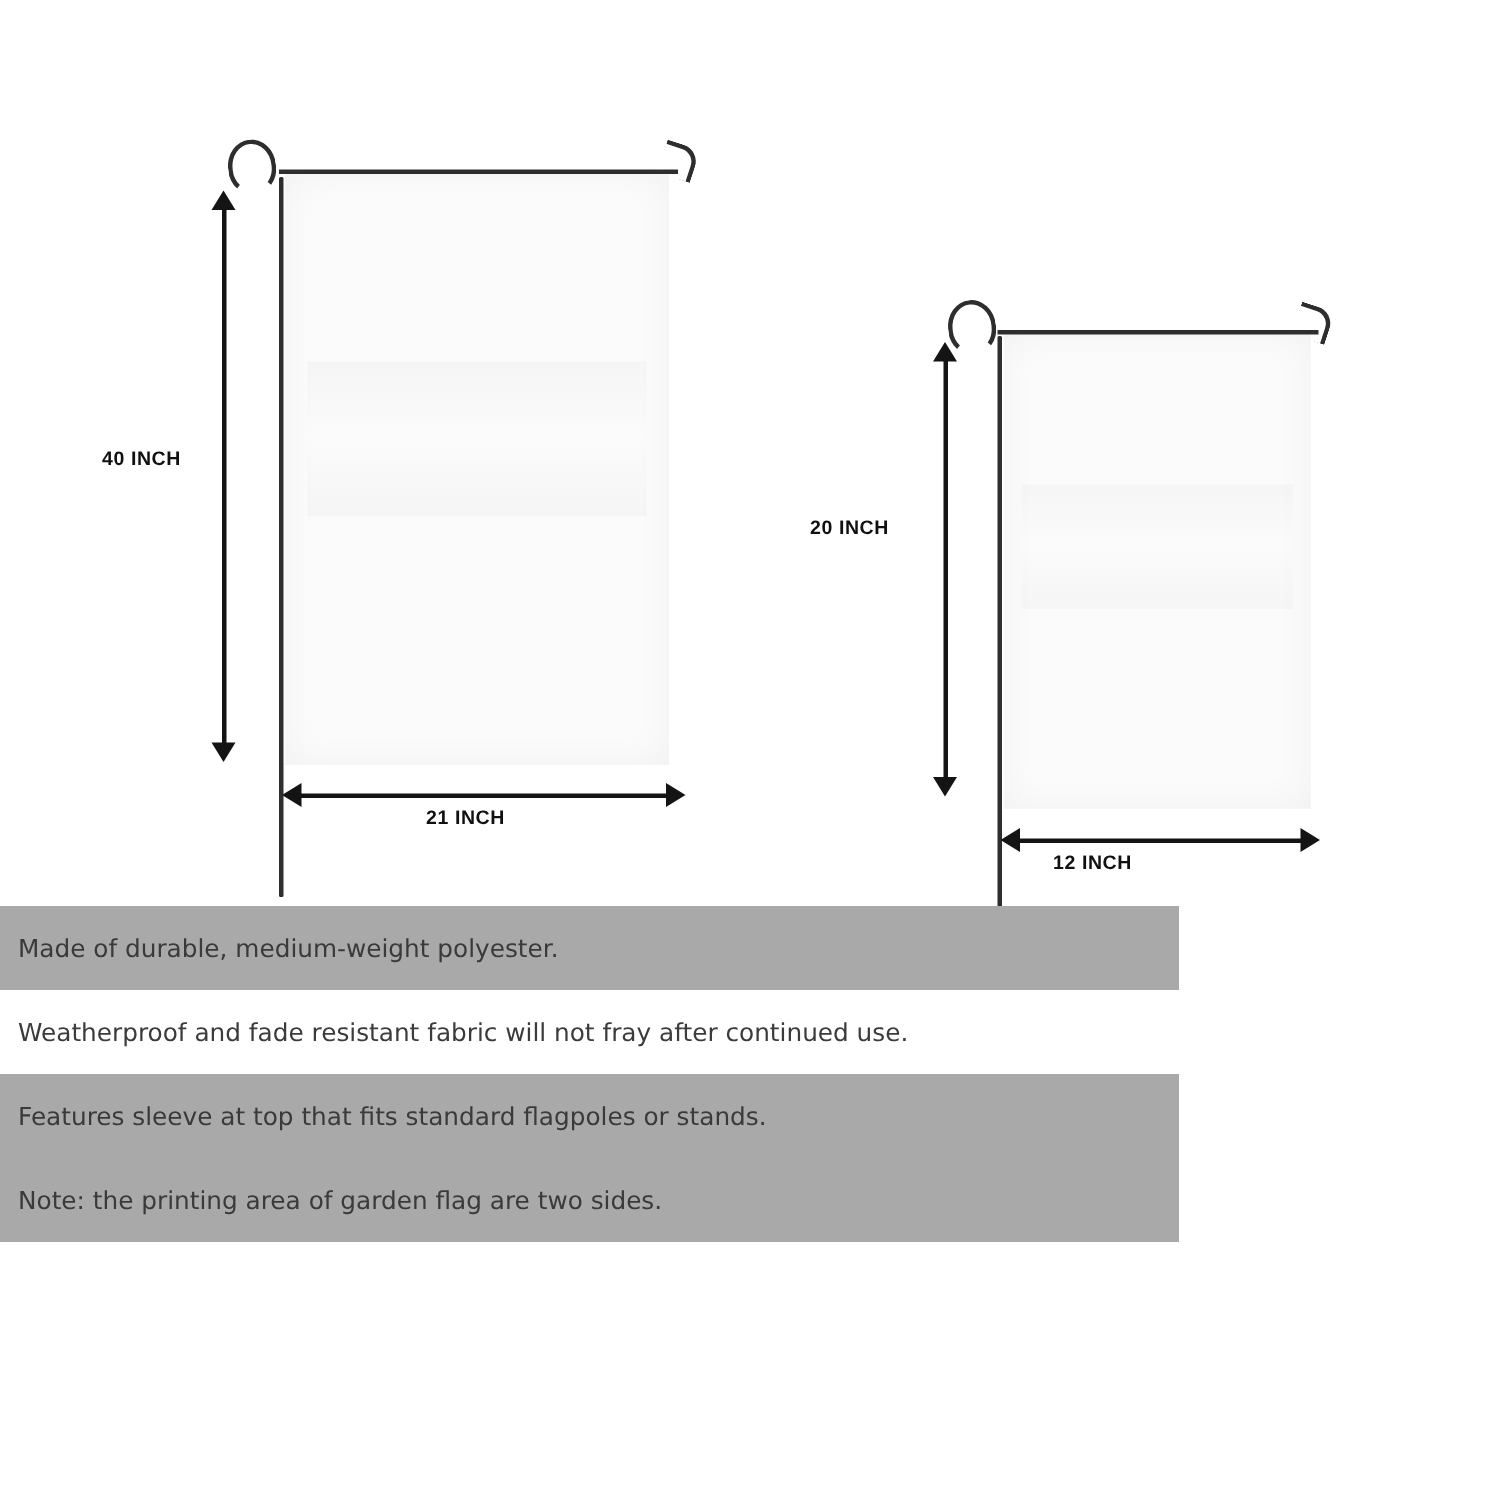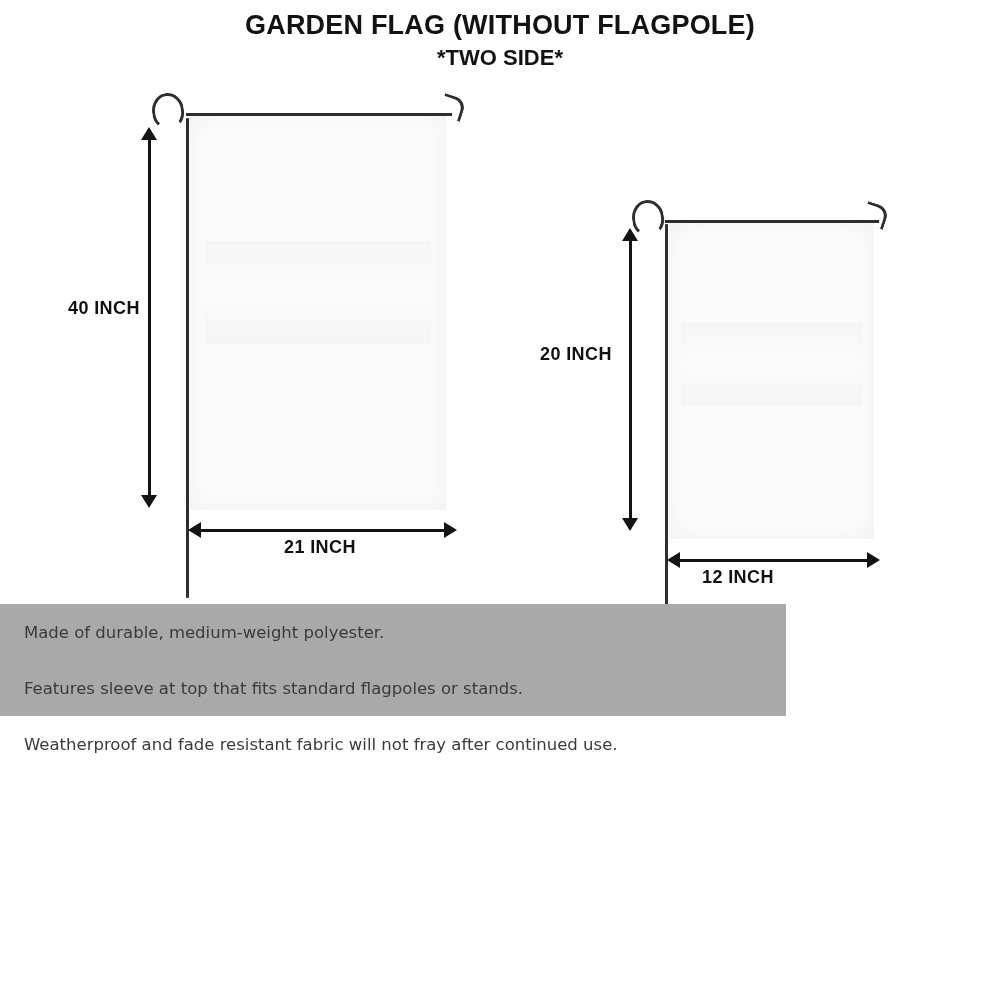--- a/index.html
+++ b/index.html
@@ -123,39 +123,39 @@
     border-bottom: 8px solid transparent;
     border-right: 13px solid #141414;
   }
   .arrow-right {
     border-top: 8px solid transparent;
     border-bottom: 8px solid transparent;
     border-left: 13px solid #141414;
   }
   .dim-label {
     position: absolute;
-    font-size: 18px;
+    font-size: 13px;
     font-weight: bold;
     color: #111111;
     letter-spacing: 0.4px;
     white-space: nowrap;
   }
 
   
   .features {
     position: absolute;
     left: 0;
     top: 604px;
     width: 786px;
   }
   .feature-row {
     height: 56px;
     display: flex;
     align-items: center;
-    padding-left: 24px;
+    padding-left: 12px;
     box-sizing: border-box;
     font-size: 16.5px;
     color: #3b3b3b;
     font-family: "DejaVu Sans", sans-serif;
   }
   .feature-row.shaded {
     background: #a9a9a9;
     color: #3a3a3a;
   }
   .feature-row.plain {
@@ -169,24 +169,20 @@
     height: 280px;
     background: #a9a9a9;
     z-index: -1;
   }
 </style>
 </head>
 <body>
 
 <div id="stage">
 
-  <div class="title-block">
-    <div class="title-main">GARDEN FLAG (WITHOUT FLAGPOLE)</div>
-    <div class="title-sub">*TWO SIDE*</div>
-  </div>
 
   <div>
 
     <div class="flag-cloth" style="left:190px; top:115px; width:256px; height:395px;"></div>
 
     <div class="arm" style="left:186px; top:113px; width:266px;"></div>
 
     <div class="arm-hook" style="left:441px; top:96px;"></div>
 
     <div class="pole" style="left:186px; top:118px; height:480px;"></div>
@@ -225,21 +221,24 @@
     <div class="dim-h" style="left:678px; top:559px; width:194px;"></div>
     <div class="arrow arrow-right" style="left:867px; top:552px;"></div>
     <div class="dim-label" style="left:702px; top:567px;">12 INCH</div>
   </div>
 
   <div class="feature-rail"></div>
   <div class="features">
     <div class="feature-row shaded">
       <span>Made of durable, medium-weight polyester.</span>
     </div>
+    <div class="feature-row plain">
+      <span>Weatherproof and fade resistant fabric will not fray after continued use.</span>
+    </div>
     <div class="feature-row shaded">
       <span>Features sleeve at top that fits standard flagpoles or stands.</span>
     </div>
-    <div class="feature-row plain">
-      <span>Weatherproof and fade resistant fabric will not fray after continued use.</span>
+    <div class="feature-row shaded">
+      <span>Note: the printing area of garden flag are two sides.</span>
     </div>
   </div>
 
 </div>
 
 </body></html>

